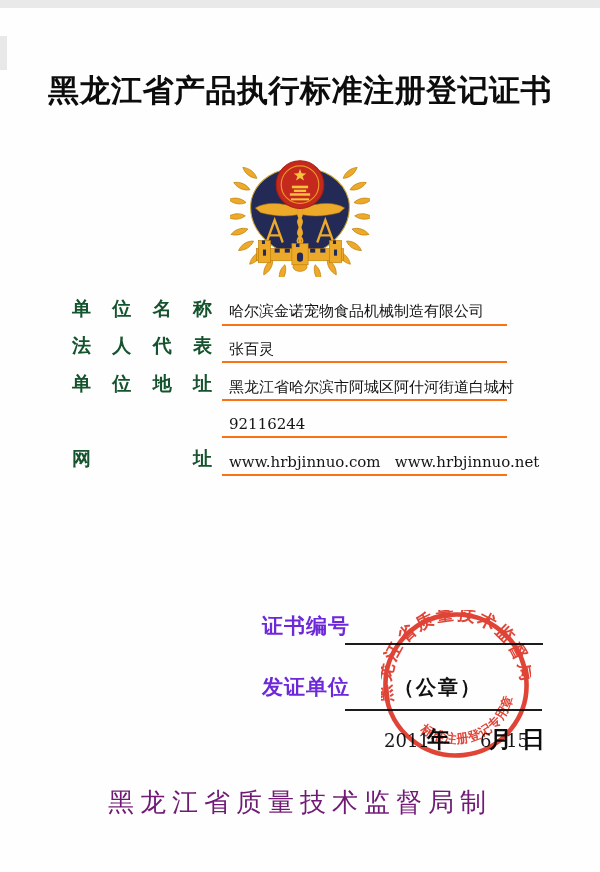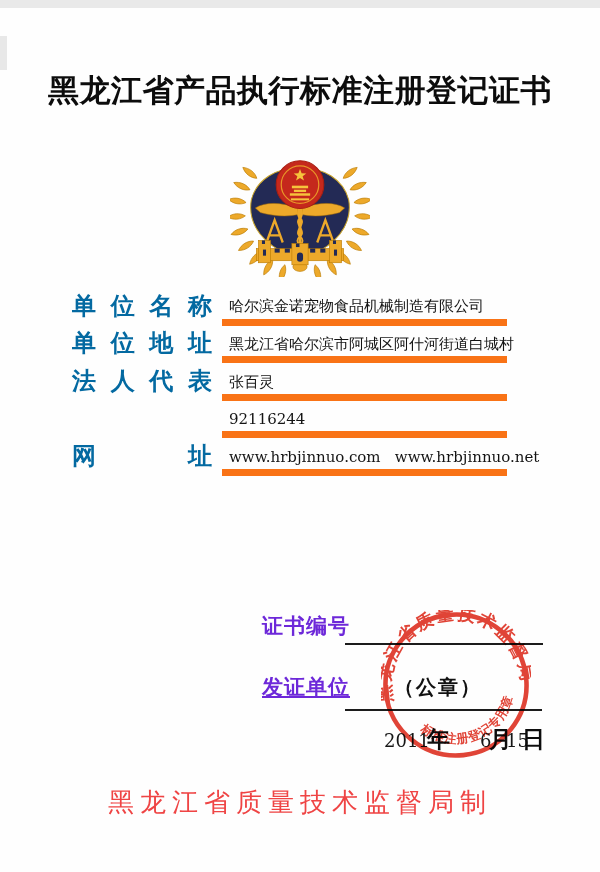--- a/index.html
+++ b/index.html
@@ -14,47 +14,47 @@
   .title{
     position:absolute;top:62px;left:0;width:600px;
     text-align:center;font-size:31px;font-weight:bold;color:#0c0c0c;
     letter-spacing:0.5px;white-space:nowrap;
   }
   .emblem{position:absolute;left:230px;top:133px;width:140px;height:136px;}
   .form{position:absolute;left:70px;top:280px;width:436px;}
   .frow{position:relative;height:37.6px;}
   .flabel{
     position:absolute;left:2px;bottom:8px;width:140px;
-    font-size:24px;font-weight:bold;color:#0369a1;line-height:1;
+    font-size:19px;font-weight:bold;color:#14532d;line-height:1;
     text-align:justify;text-align-last:justify;
   }
   .fvalue{
     position:absolute;left:152px;bottom:0;width:278px;
-    border-bottom:7px solid #f97316;
+    border-bottom:2px solid #f97316;
     font-size:15px;color:#141414;line-height:1.15;
     padding:0 0 3px 7px;white-space:pre;
   }
   .cert-label{
     position:absolute;font-size:21px;font-weight:bold;color:#6d28d9;
     letter-spacing:1px;white-space:nowrap;
   }
   .blank-line{position:absolute;border-top:2px solid #1c1c1c;height:0;}
   .stamp-note{
     position:absolute;left:394px;top:666px;
     font-size:20px;font-weight:bold;color:#111;letter-spacing:2px;white-space:nowrap;
   }
   .date-num{position:absolute;font-size:18px;color:#161616;white-space:nowrap;}
   .date-unit{position:absolute;font-size:23px;font-weight:bold;color:#0d0d0d;white-space:nowrap;}
   .seal{
     position:absolute;left:381px;top:602px;width:150px;height:150px;
     mix-blend-mode:multiply;opacity:0.95;
   }
   .footer{
     position:absolute;top:777px;left:0;width:600px;
-    text-align:center;font-size:26px;color:#ef4444;
+    text-align:center;font-size:26px;color:#701a75;
     letter-spacing:6px;white-space:nowrap;
   }
   .smudge{position:absolute;left:0;top:28px;width:7px;height:34px;background:#d8d8d8;opacity:.6;}
 </style>
 </head>
 <body>
 
 <div class="page">
 
   <div class="smudge"></div>
@@ -136,42 +136,42 @@
       <rect x="60" y="56.5" width="18" height="2" fill="#f6c33c"></rect>
     </g>
   </svg>
 
   <div class="form">
     <div class="frow">
       <div class="flabel">单位名称</div>
       <div class="fvalue">哈尔滨金诺宠物食品机械制造有限公司</div>
     </div>
     <div class="frow">
+      <div class="flabel">法人代表</div>
+      <div class="fvalue">张百灵</div>
+    </div>
+    <div class="frow">
       <div class="flabel">单位地址</div>
       <div class="fvalue">黑龙江省哈尔滨市阿城区阿什河街道白城村</div>
     </div>
     <div class="frow">
-      <div class="flabel">法人代表</div>
-      <div class="fvalue">张百灵</div>
-    </div>
-    <div class="frow">
       <div class="fvalue">92116244</div>
     </div>
     <div class="frow">
       <div class="flabel">网址</div>
       <div class="fvalue">www.hrbjinnuo.com   www.hrbjinnuo.net</div>
     </div>
     <div class="frow">
     </div>
   </div>
 
   <div class="cert-label" style="left:262px;top:604px;">证书编号</div>
   <div class="blank-line" style="left:345px;top:635px;width:198px;"><span></span></div>
 
-  <div class="cert-label" style="left:262px;top:665px;text-decoration:underline;">发证单位</div>
+  <div class="cert-label" style="left:262px;top:665px;">发证单位</div>
   <div class="stamp-note">（公章）</div>
   <div class="blank-line" style="left:345px;top:701px;width:197px;"></div>
 
   <span class="date-num" style="left:384px;top:722px;">2011</span>
   <span class="date-unit" style="left:427px;top:716px;">年</span>
   <span class="date-num" style="left:480px;top:722px;">6</span>
   <span class="date-unit" style="left:489px;top:716px;">月</span>
   <span class="date-num" style="left:506px;top:722px;">15</span>
   <span class="date-unit" style="left:522px;top:716px;">日</span>
 

